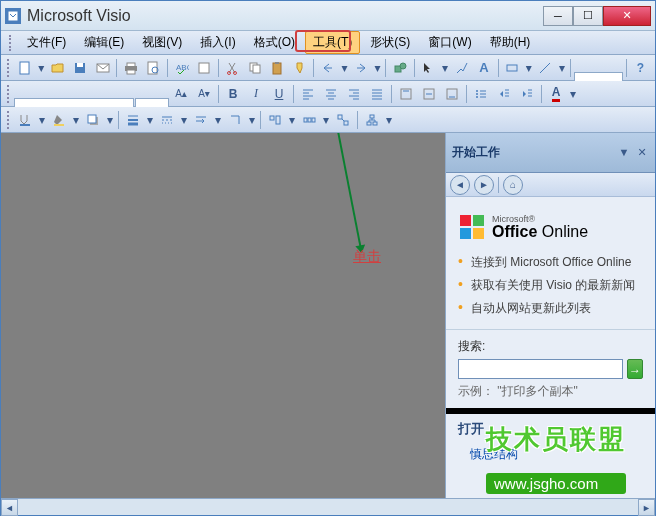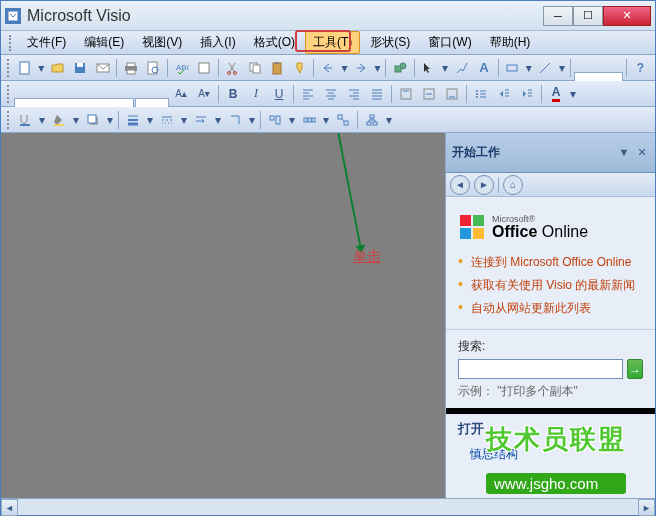--- a/index.html
+++ b/index.html
@@ -54,21 +54,21 @@
     
     .sp-content { flex: 1; background: #e8eef7; overflow-y: auto; }
     .office-logo { padding: 16px 12px 10px; display: flex; align-items: center; gap: 6px; }
     .office-logo-icon { width: 28px; height: 28px; }
     .office-logo-text { display: flex; flex-direction: column; line-height: 1; }
     .office-logo-small { font-size: 9px; color: #555; }
     .office-logo-big { font-size: 16px; }
     .office-logo-big b { font-weight: bold; color: #000; }
     
     .sp-links { padding: 0 12px 10px; }
-    .sp-link { display: flex; align-items: flex-start; gap: 8px; padding: 3px 0; color: #c2410c; cursor: pointer; font-size: 12px; line-height: 1.4; }
+    .sp-link { display: flex; align-items: flex-start; gap: 8px; padding: 3px 0; color: #404040; cursor: pointer; font-size: 12px; line-height: 1.4; }
     .sp-link::before { content: '•'; color: #f0a020; font-size: 14px; line-height: 1; }
     .sp-more { padding: 2px 0 2px 16px; color: #888; cursor: pointer; font-size: 12px; }
     
     .sp-search-section { padding: 4px 12px; border-top: 1px solid #c0d0e0; }
     .sp-search-label { font-size: 12px; color: #333; padding: 4px 0; }
     .sp-search-row { display: flex; gap: 4px; }
     .sp-search-input { flex: 1; height: 20px; border: 1px solid #7090b8; padding: 0 4px; font-size: 12px; }
     .sp-search-btn { width: 22px; height: 20px; background: linear-gradient(#6b5, #3a3); border: 1px solid #383; border-radius: 2px; color: #fff; display: flex; align-items: center; justify-content: center; cursor: pointer; font-size: 12px; font-weight: bold; }
     .sp-example { font-size: 12px; color: #666; padding: 4px 0; }
     

